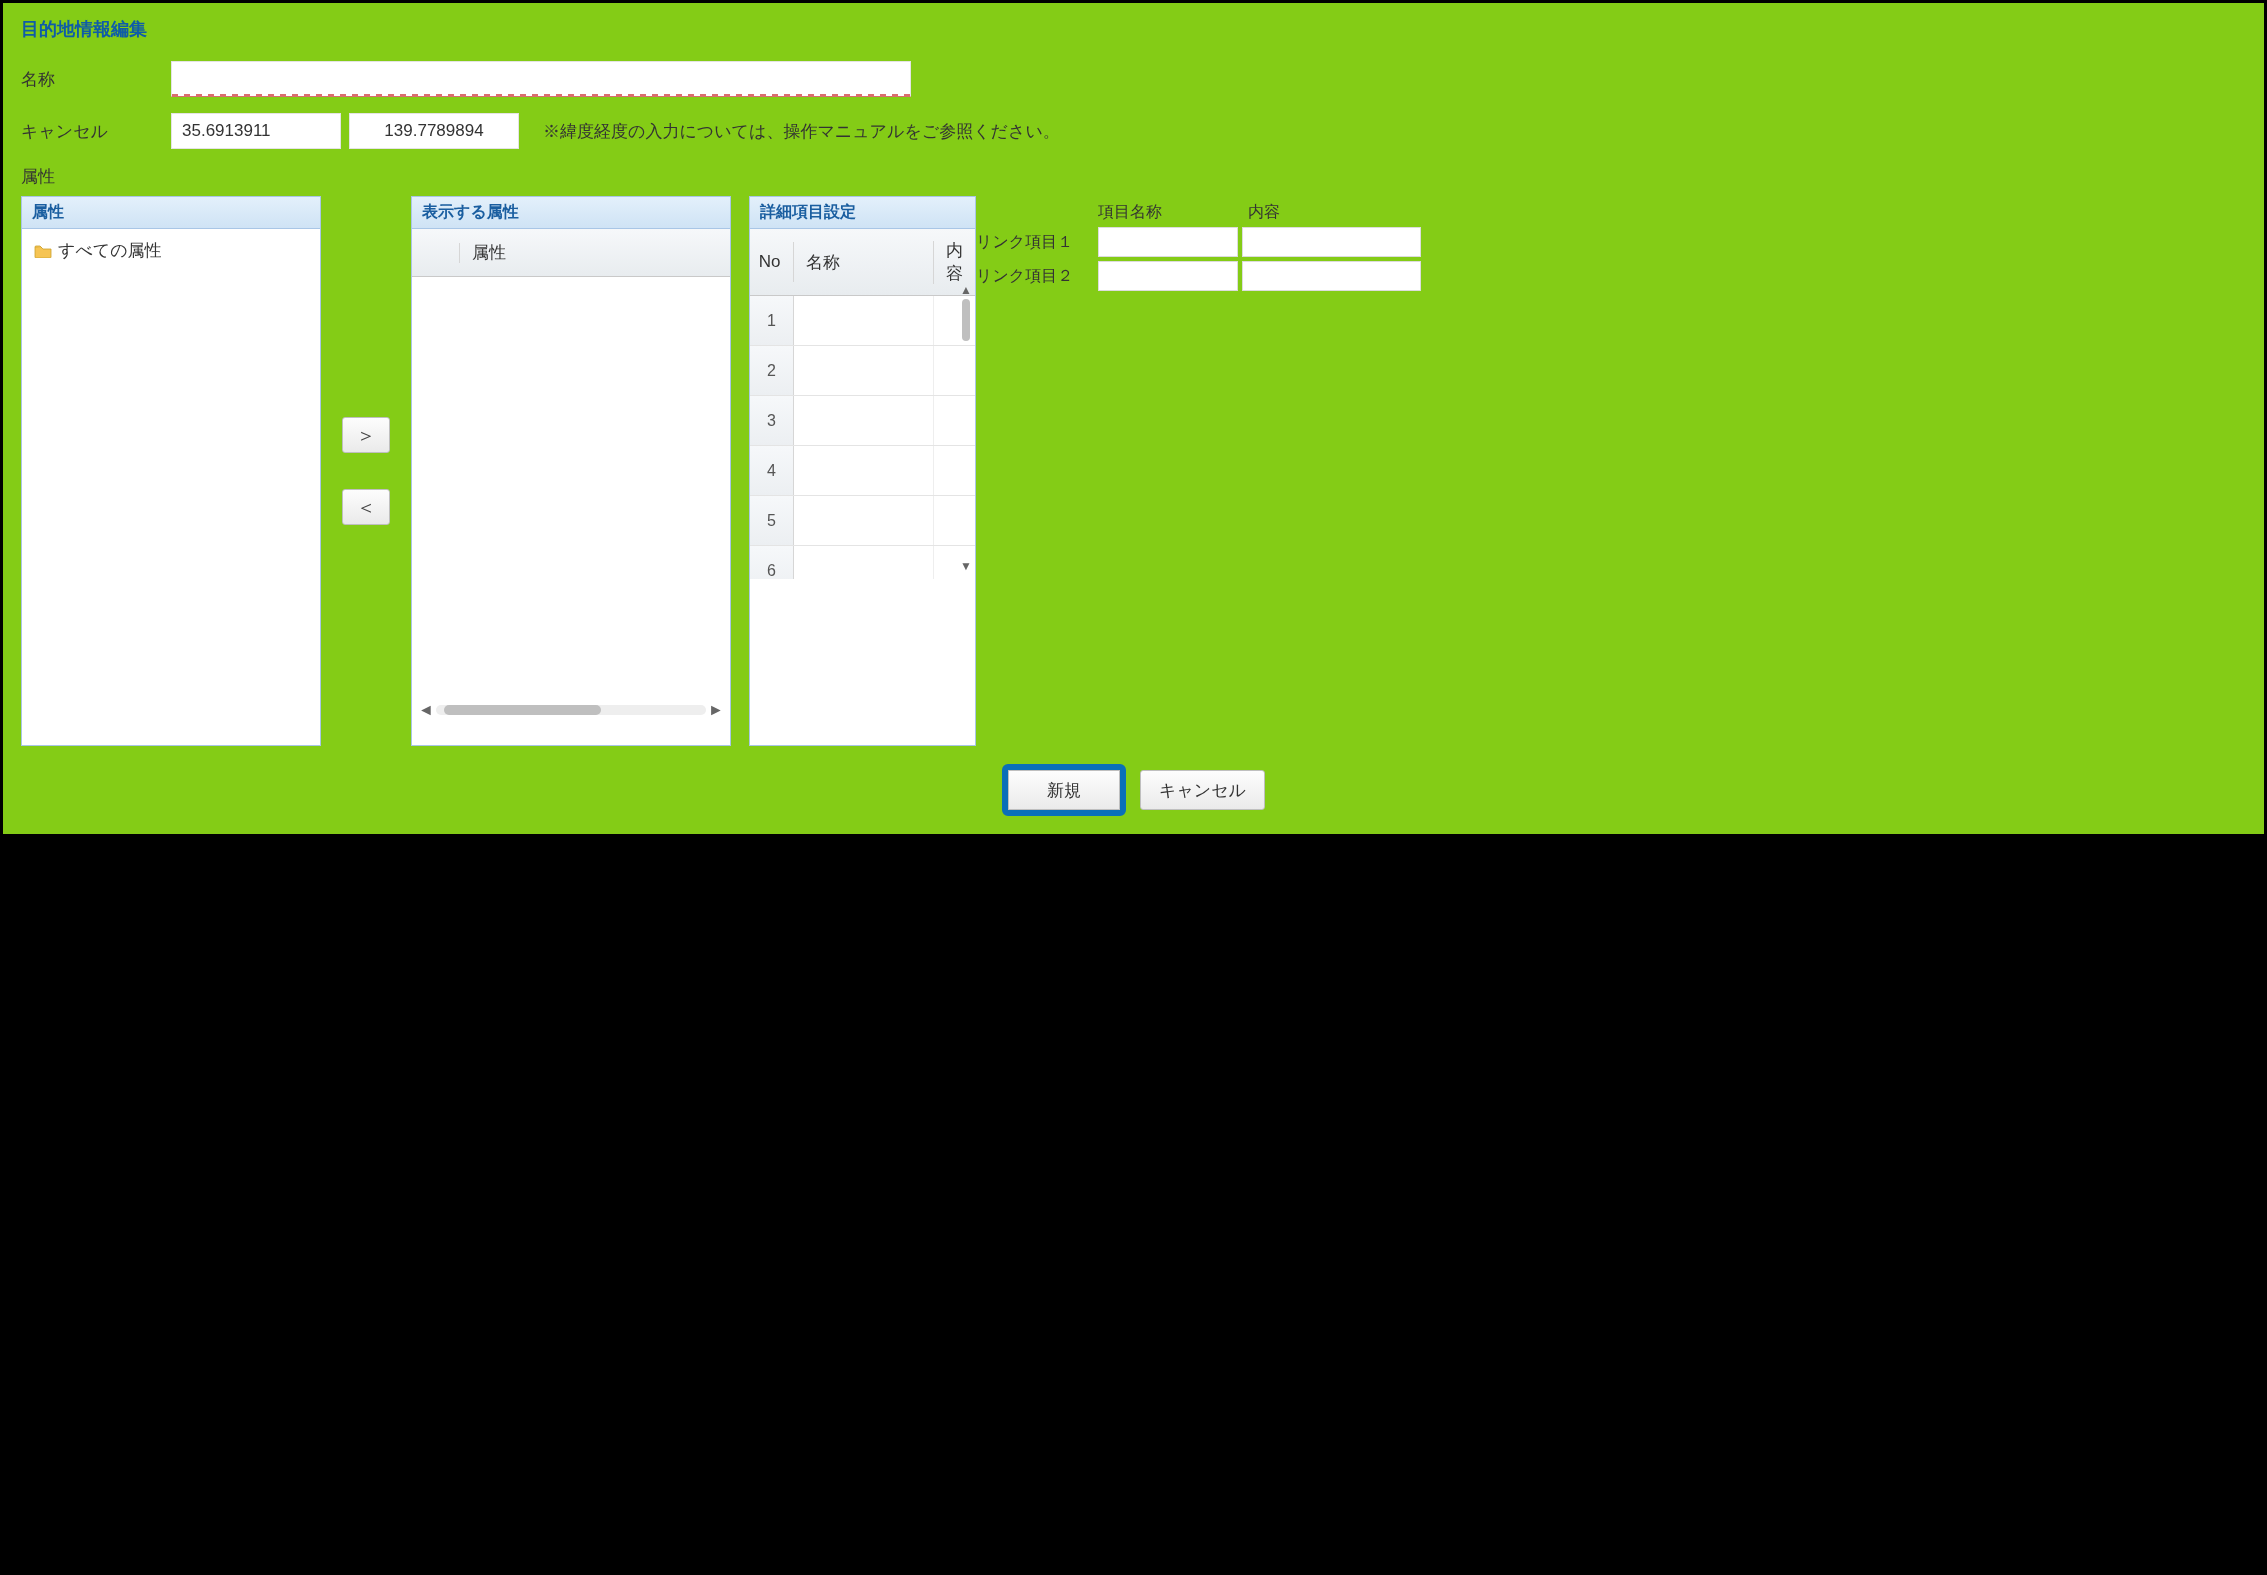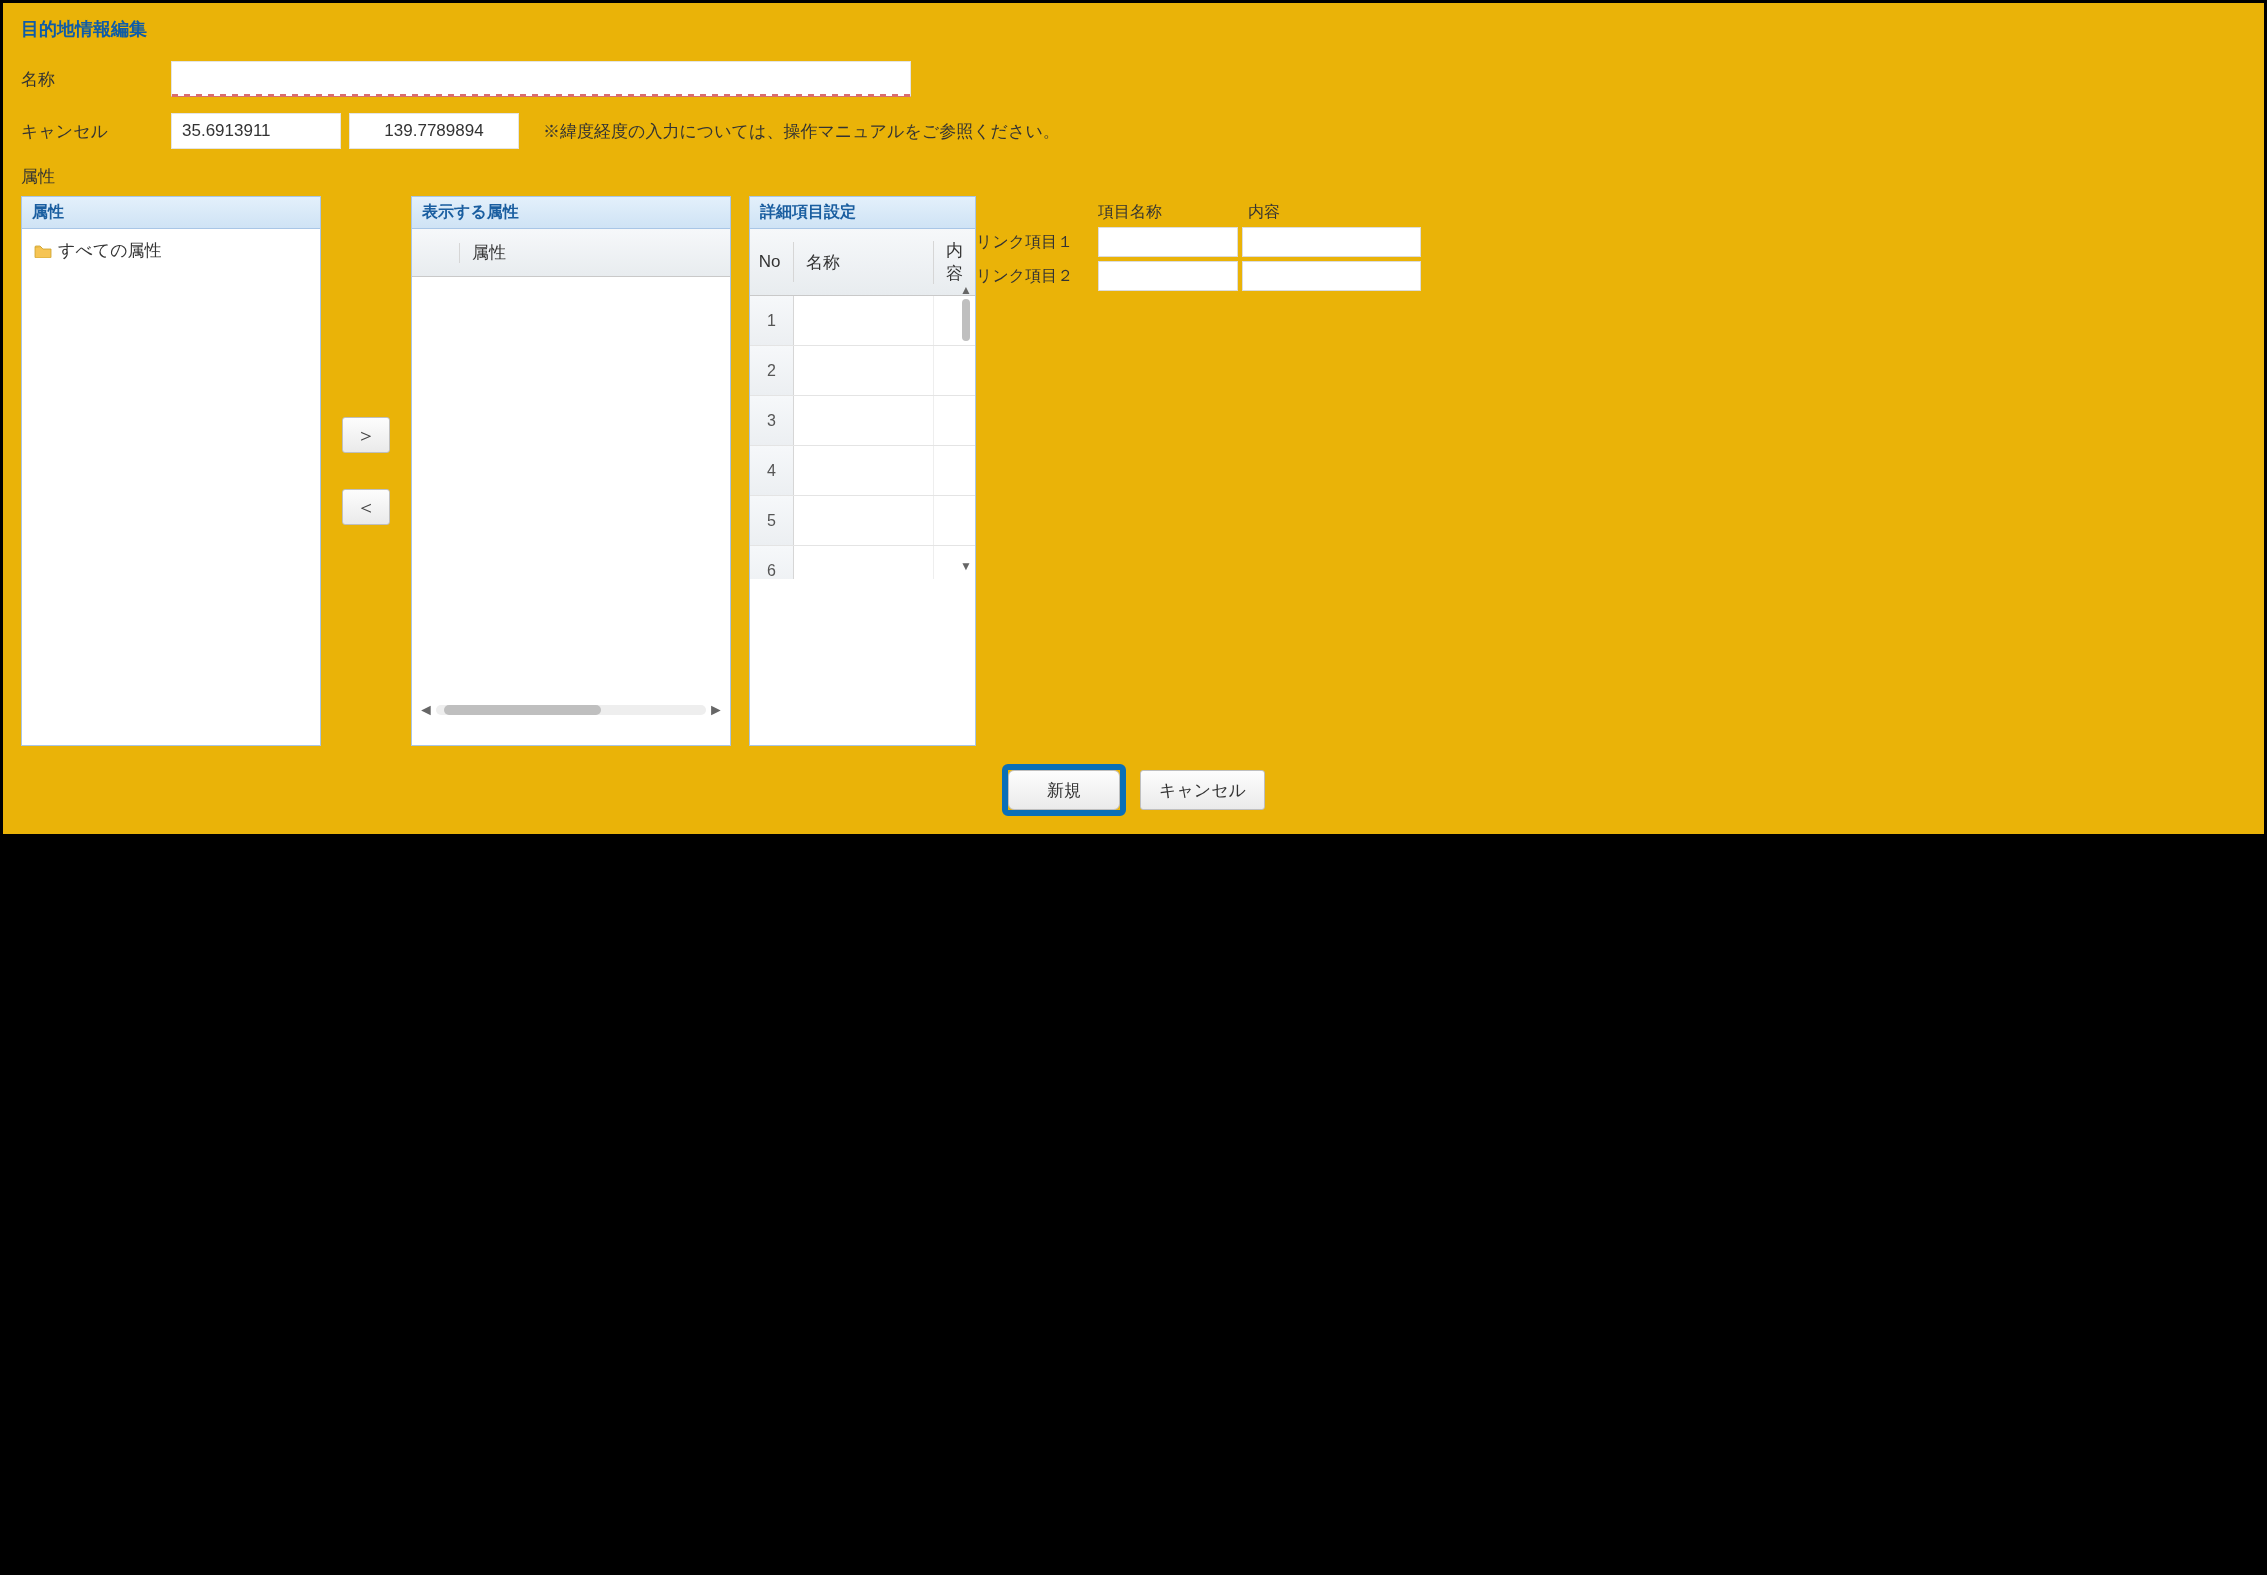--- a/index.html
+++ b/index.html
@@ -2,21 +2,21 @@
 <html><head>
 <meta charset="utf-8">
 <style>
 * { box-sizing: border-box; margin: 0; padding: 0; }
 body {
   font-family: "Meiryo", "MS PGothic", sans-serif;
   background: #000;
   padding: 3px;
 }
 .dialog {
-  background: #eab308;
+  background: #84cc16;
   width: 100%;
   height: 100%;
   padding: 14px 18px 18px 18px;
 }
 .dialog-title {
   color: #0f5ca8;
   font-size: 18px;
   font-weight: bold;
   margin-bottom: 20px;
 }
@@ -217,21 +217,21 @@
   min-width: 112px;
   height: 40px;
   background: linear-gradient(#fdfdfd,#eaeaea);
   border:1px solid #bfbfbf;
   border-radius:3px;
   font-size:17px;
   color:#333;
   cursor:pointer;
   padding: 0 18px;
 }
-.primary-outline .btn { border-radius:6px; }
+.primary-outline .btn { border-radius:0; }
 </style>
 </head>
 <body>
 
 <div class="dialog">
   <div class="dialog-title">目的地情報編集</div>
 
   <div class="form-row">
     <div class="form-label">名称</div>
     <input class="text-input name-input" type="text" value="" style="">

